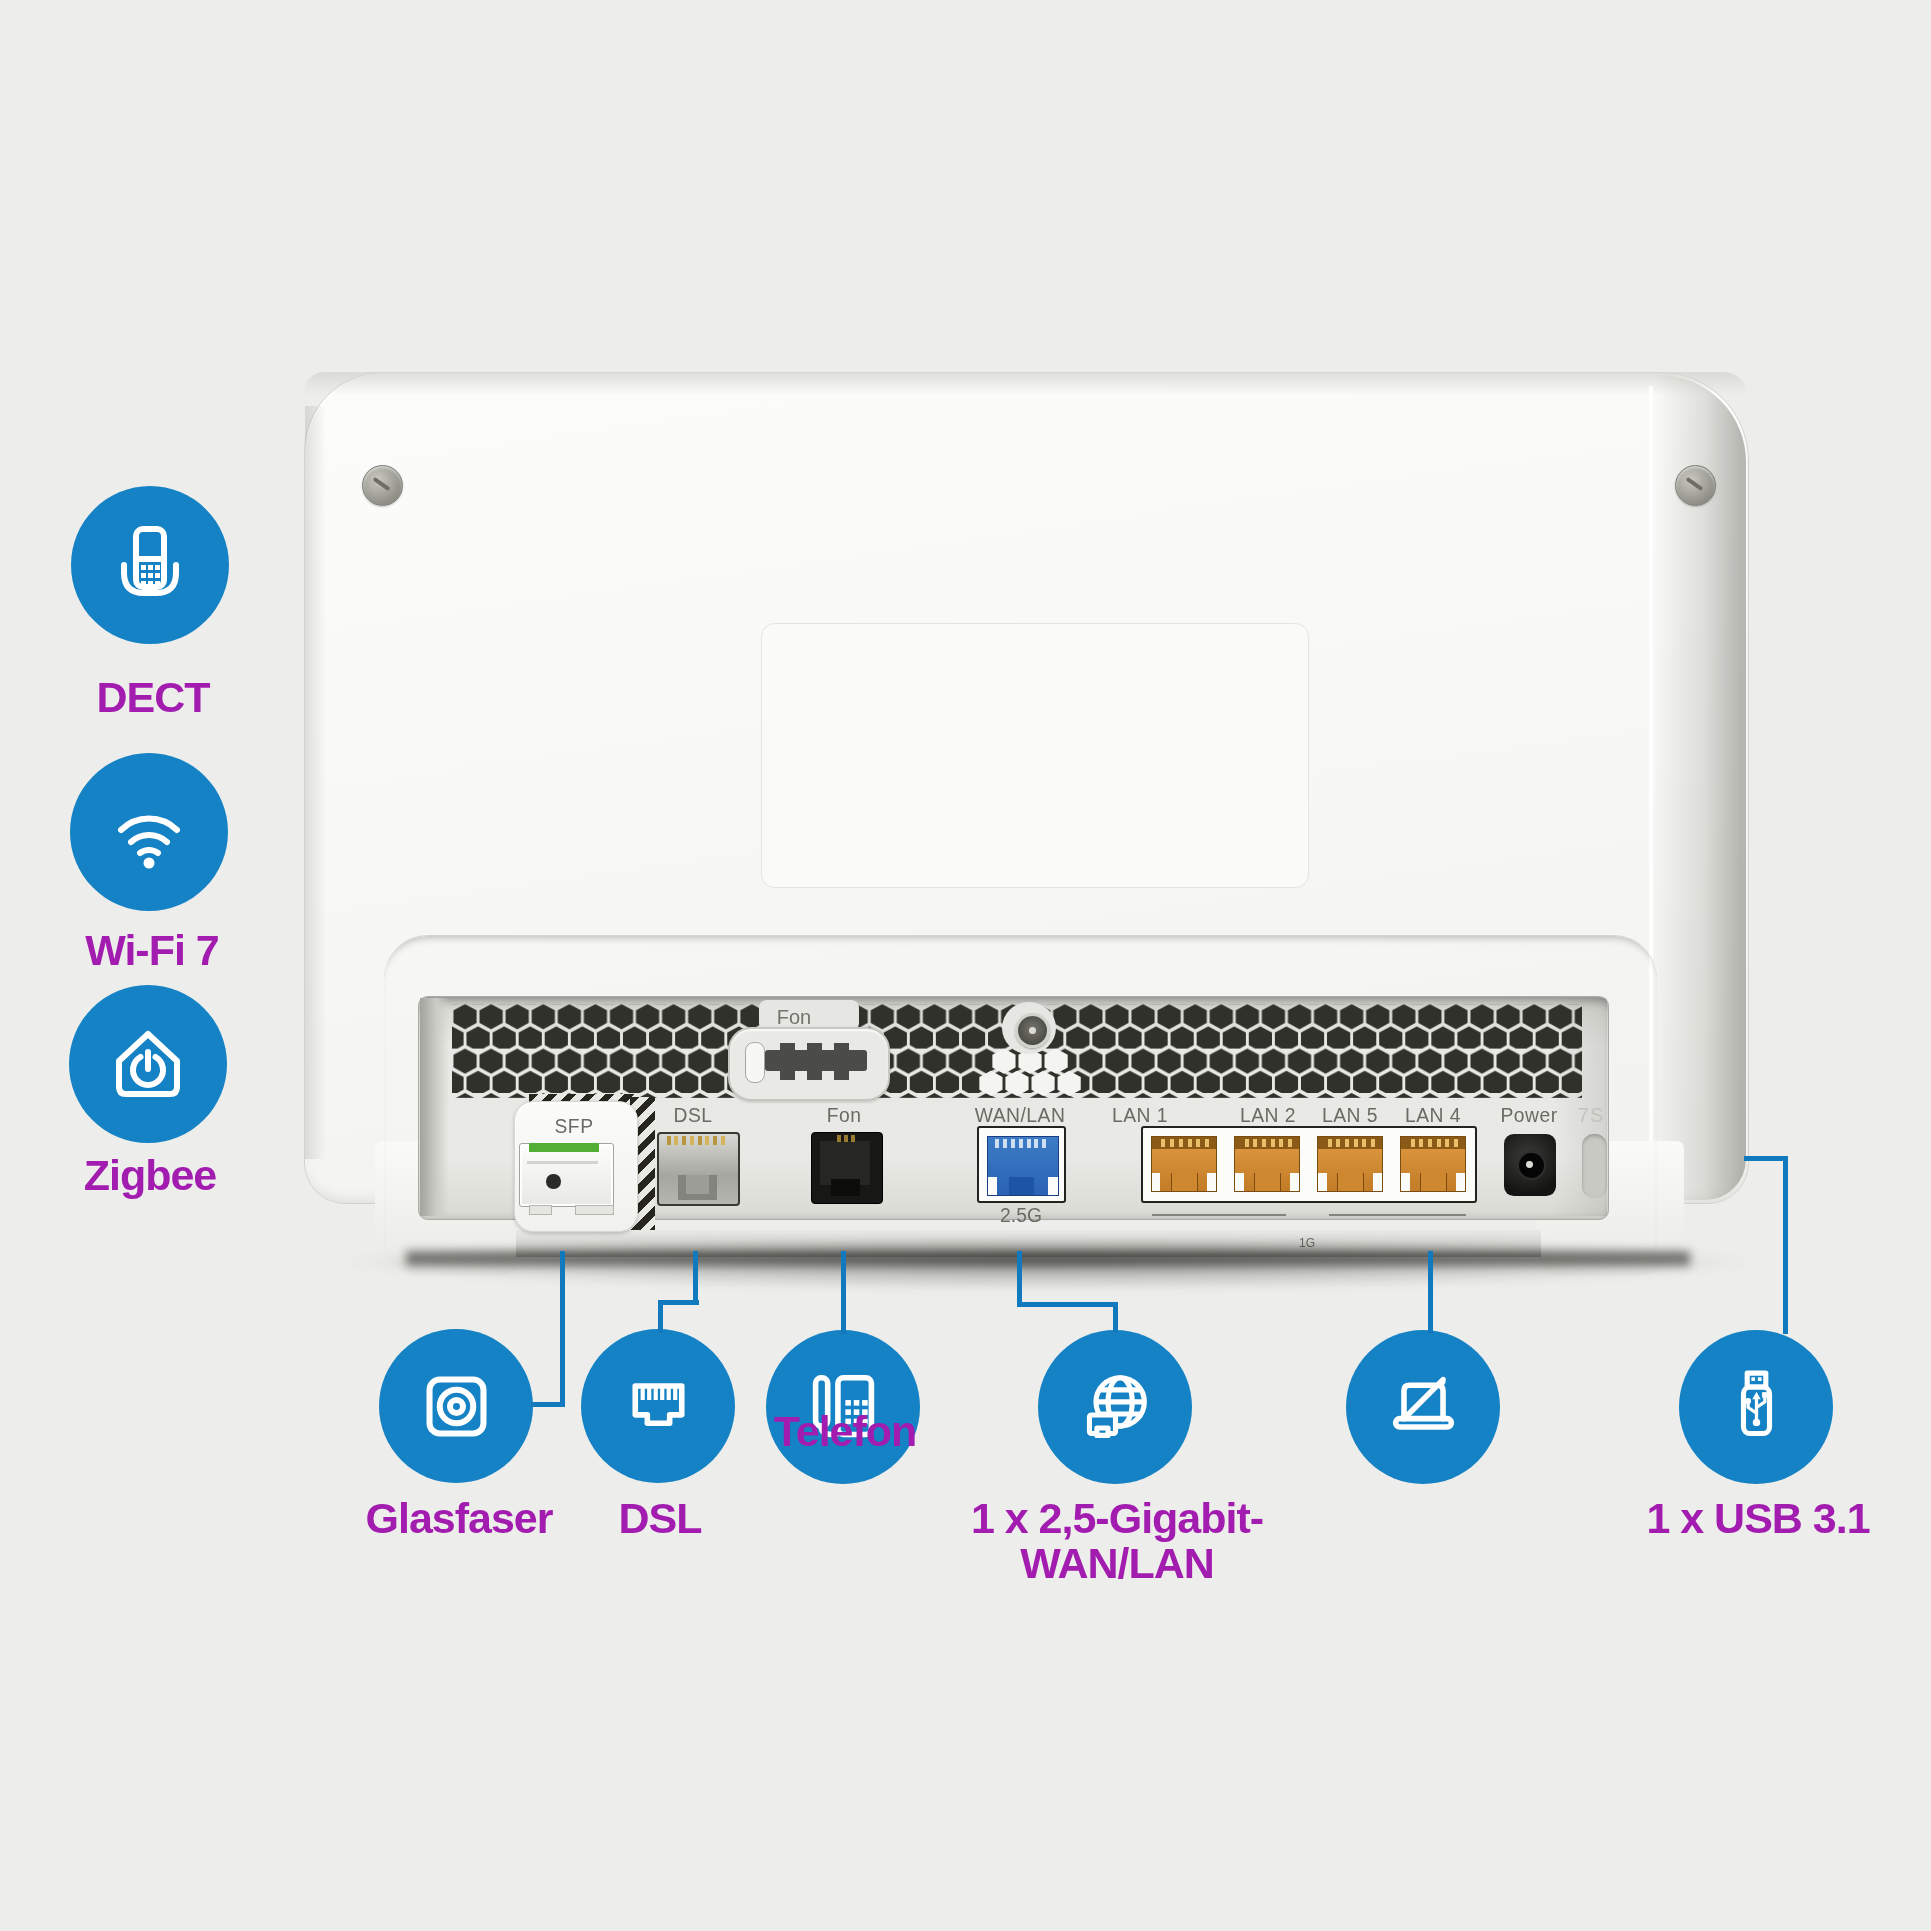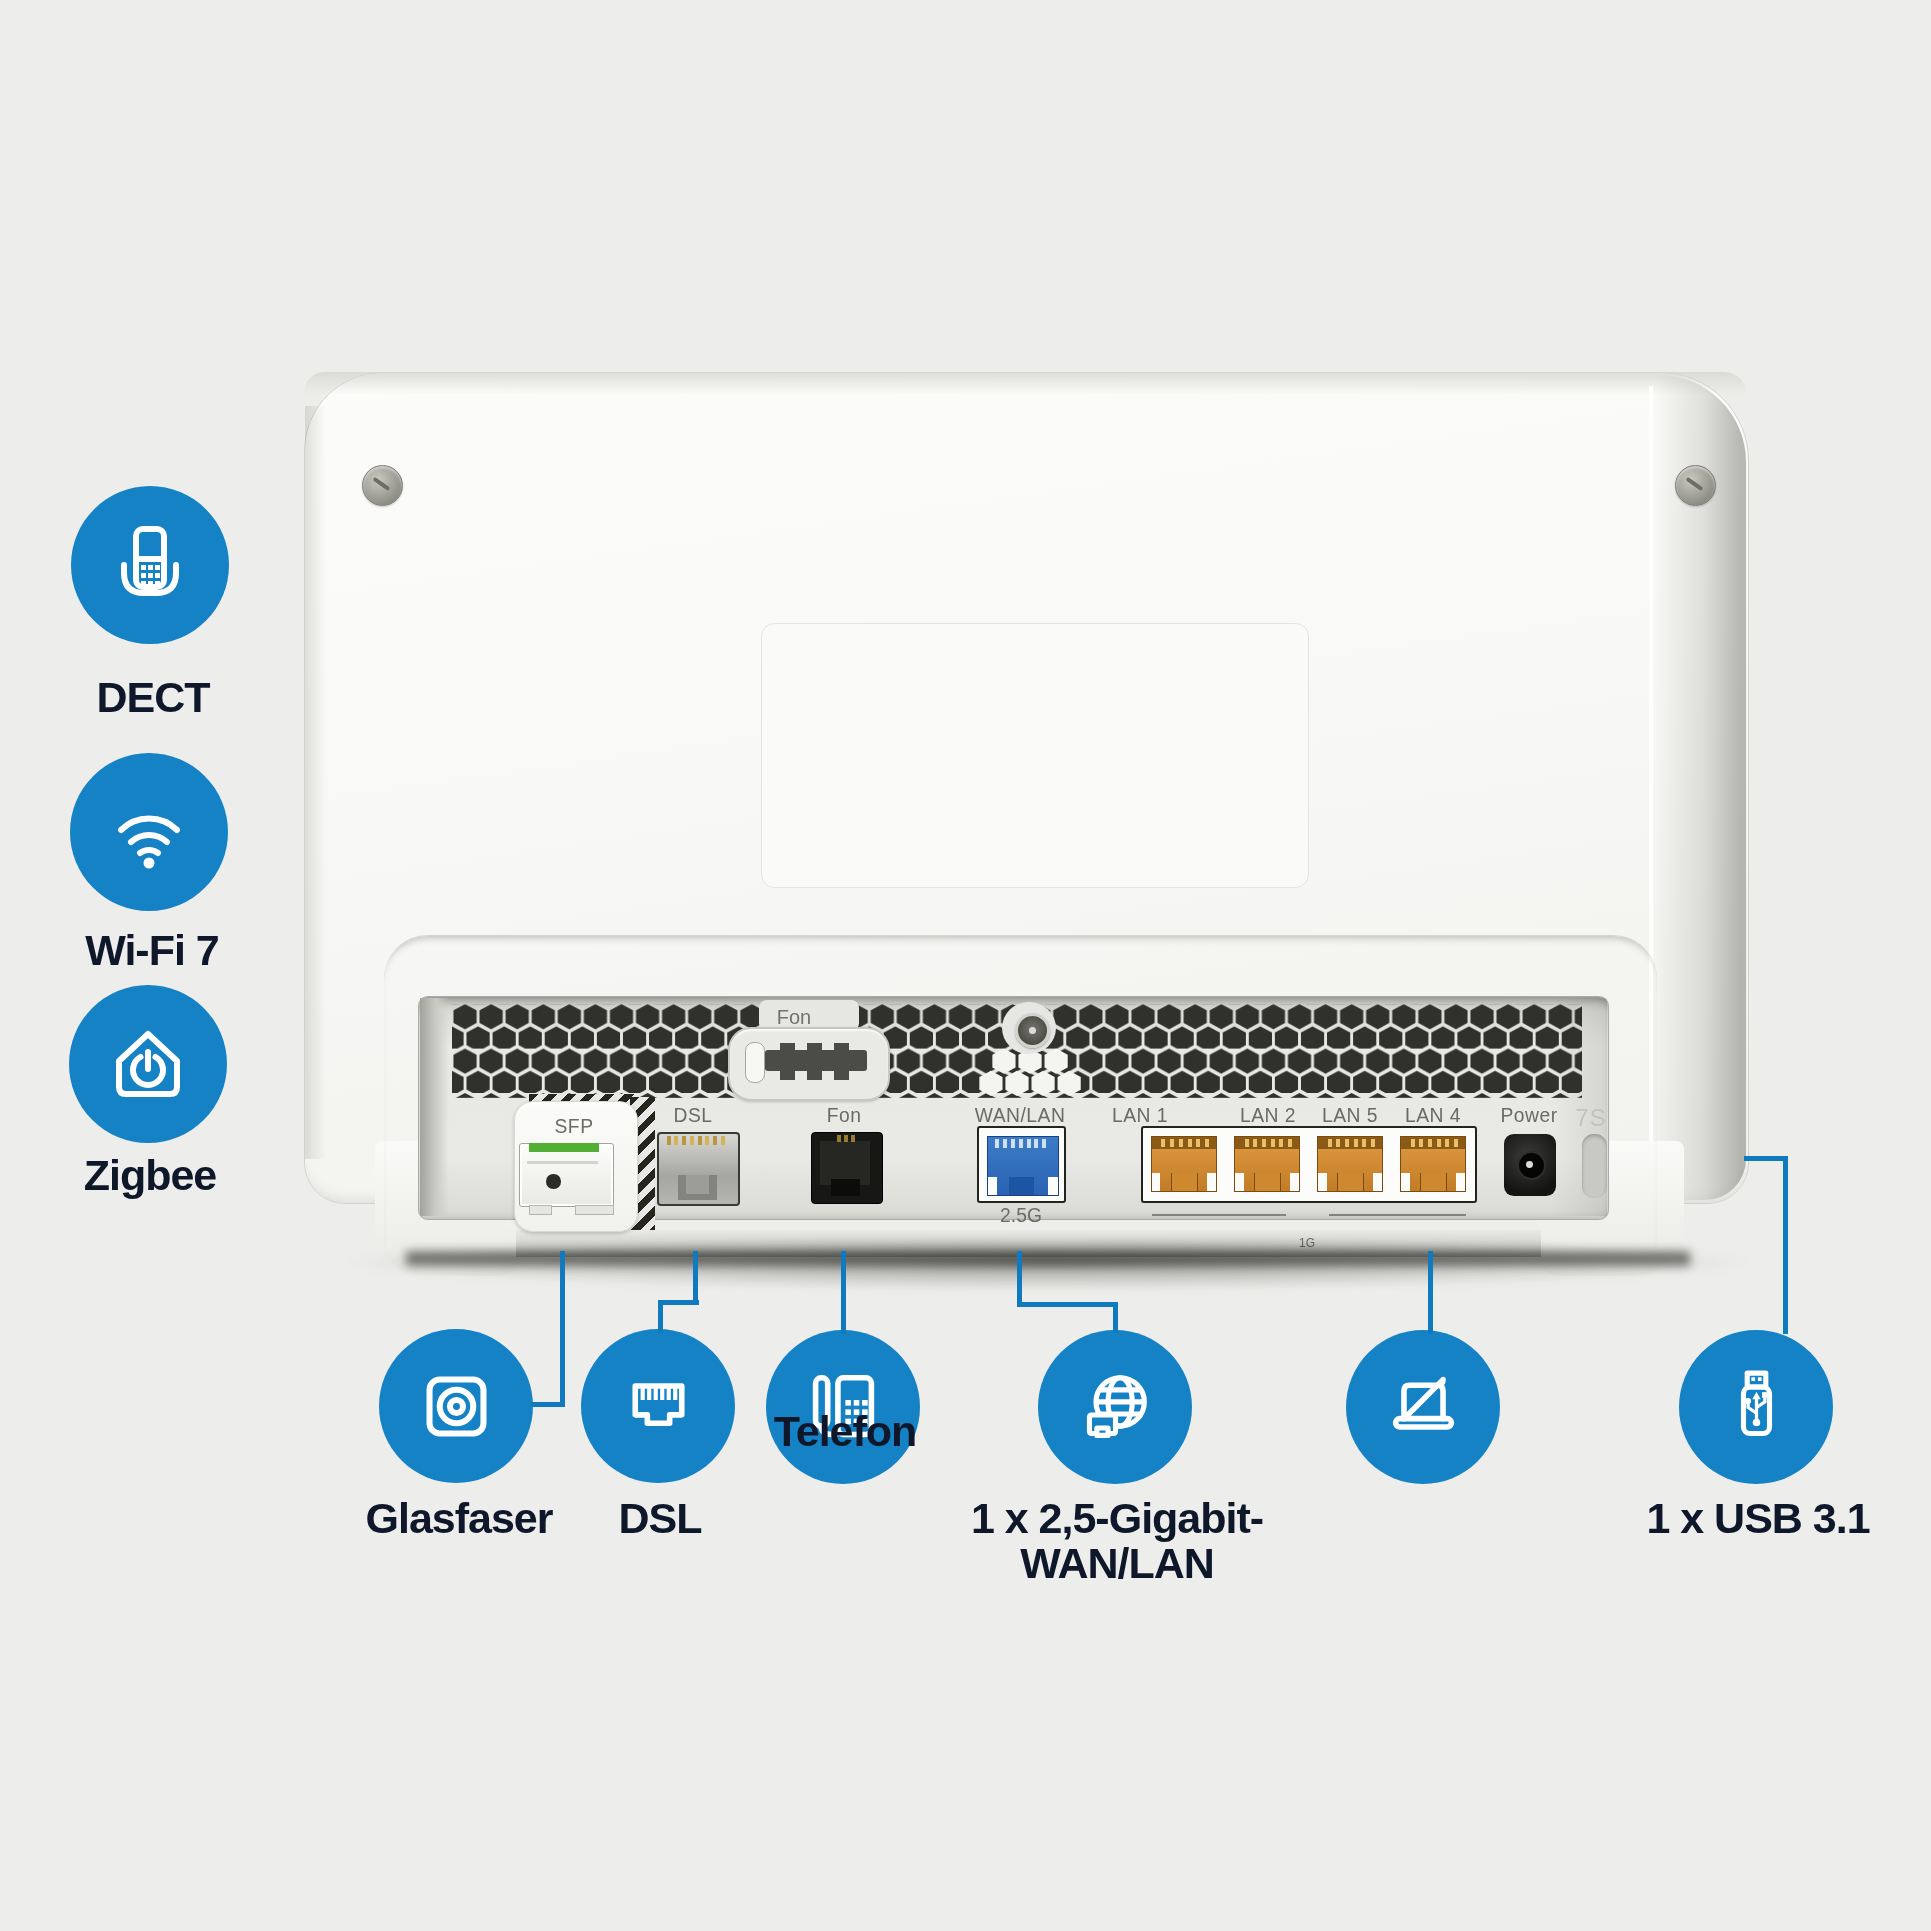--- a/index.html
+++ b/index.html
@@ -3,21 +3,21 @@
 <meta charset="utf-8">
 <style>
   html,body{margin:0;padding:0;background:#ededeb;}
   .stage{position:relative;width:1931px;height:1931px;background:#ededeb;overflow:hidden;
          font-family:"Liberation Sans","DejaVu Sans",sans-serif;}
 
   
   .circle{position:absolute;border-radius:50%;background:#1482c4;display:flex;align-items:center;justify-content:center;}
   .circle.big{width:158px;height:158px;}
   .circle.small{width:154px;height:154px;}
-  .feat-label{position:absolute;transform:translateX(-50%);color:#0f172a;font-weight:bold;
+  .feat-label{position:absolute;transform:translateX(-50%);color:#a21caf;font-weight:bold;
               font-size:43px;letter-spacing:-1px;white-space:nowrap;text-align:center;}
 
   #c-dect{left:71px;top:486px;}   #t-dect{left:153px;top:673px;}
   #c-wifi{left:70px;top:753px;}   #t-wifi{left:152px;top:926px;}
   #c-zigbee{left:69px;top:985px;}#t-zigbee{left:150px;top:1151px;}
 
   #c-glasfaser{left:379px;top:1329px;} #t-glasfaser{left:459px;top:1494px;}
   #c-dslb{left:581px;top:1329px;}      #t-dslb{left:660px;top:1494px;}
   #c-telefon{left:766px;top:1330px;}   #t-telefon{left:845px;top:1407px;}
   #c-wanb{left:1038px;top:1330px;}     #t-wanb{left:1117px;top:1494px;} #t-wanb2{left:1117px;top:1539px;}
@@ -65,21 +65,21 @@
         background:linear-gradient(180deg,#d6d6d1,#e8e8e4 22%,#e9e9e5 72%,#dadad5);
         border:1.9px solid #ababa5;
         box-shadow:inset 0 9.7px 11.6px -7.7px rgba(0,0,0,.45), inset 0 -5.8px 9.7px -5.8px rgba(0,0,0,.18);z-index:10;}
   .bevel-l{position:absolute;left:420px;top:998px;width:29px;height:218px;z-index:11;
         background:linear-gradient(90deg,#a3a39d,#cbcbc6 55%,rgba(0,0,0,0));}
   .col-r{position:absolute;left:1551px;top:998px;width:56px;height:218px;z-index:11;
         background:linear-gradient(90deg,rgba(0,0,0,0),rgba(0,0,0,.09));}
   .groove{position:absolute;left:1582px;top:1134px;width:25px;height:64px;border-radius:11.6px;z-index:12;
         background:#c9c9c4;box-shadow:inset 0 1.9px 3.9px rgba(0,0,0,.25);}
   .molded{position:absolute;left:1591px;top:1104px;transform:translateX(-50%);z-index:12;
-        color:#c3c3be;font-size:24px;letter-spacing:1px;}
+        color:#c3c3be;font-size:20px;letter-spacing:1px;}
 
   .vents{position:absolute;left:452px;top:1004px;z-index:11;}
   .clearzone{position:absolute;background:#e6e6e2;z-index:12;}
   #cz-fon{left:759px;top:1000px;width:100px;height:31px;border-radius:7.7px;}
   #cz-screw{left:1002px;top:1002px;width:54px;height:52px;border-radius:50%;}
 
   .fon-top{position:absolute;left:794px;top:1006px;transform:translateX(-50%);z-index:13;
         color:#73736d;font-size:20px;}
   .slot{position:absolute;left:728px;top:1027px;width:158px;height:70px;border-radius:23px;z-index:13;
         background:#e9e9e5;border:2.9px solid #c7c7c2;

